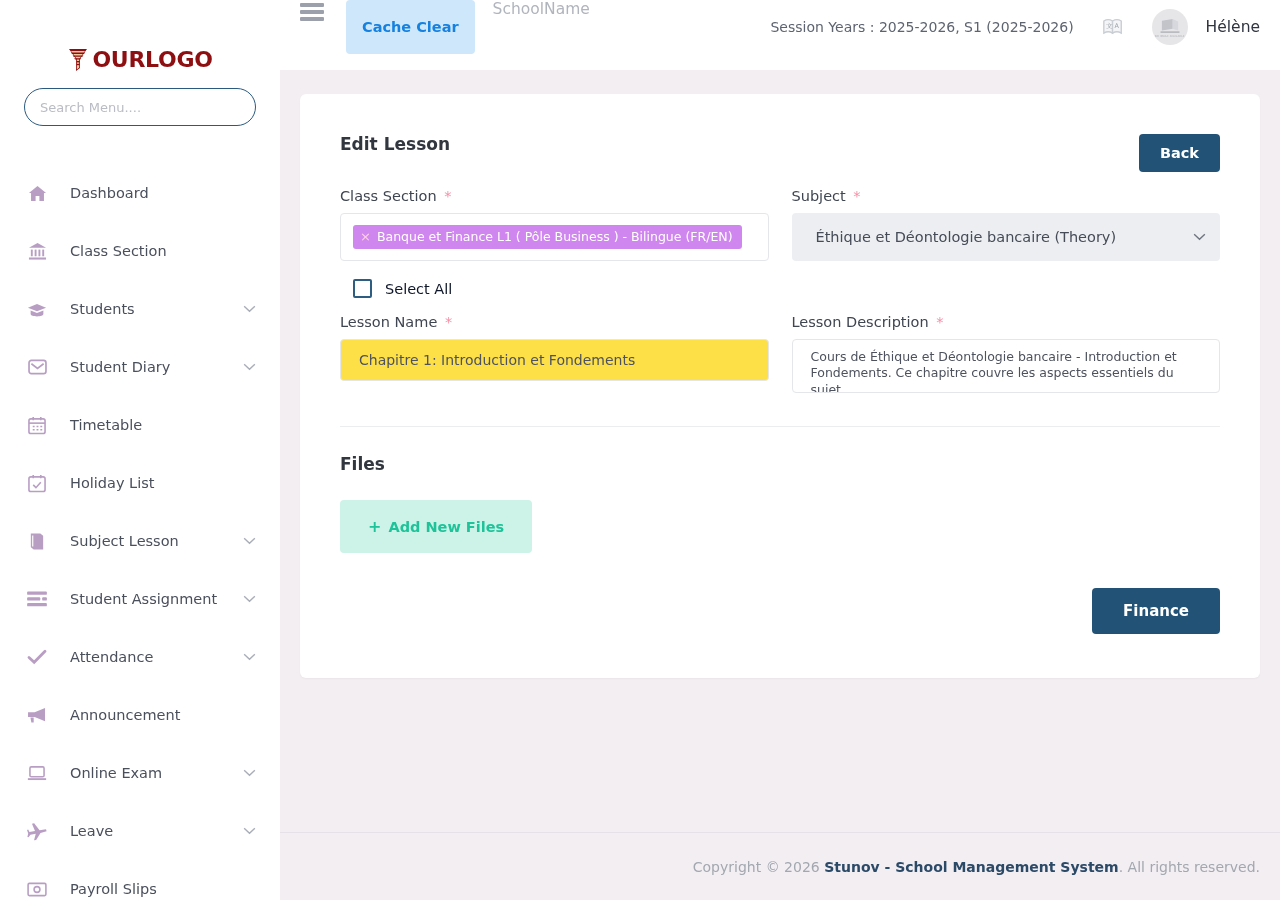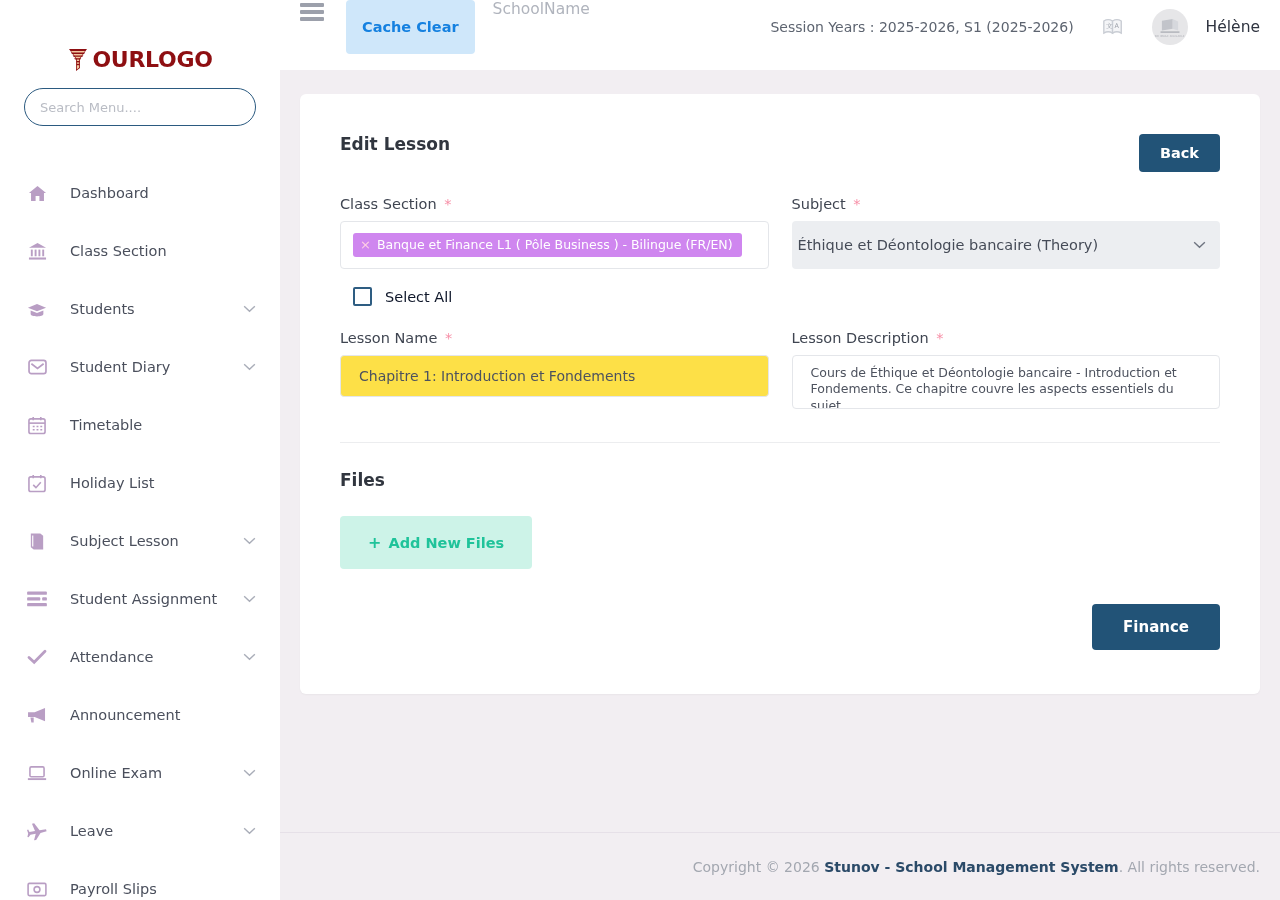--- a/index.html
+++ b/index.html
@@ -93,38 +93,38 @@
     background:#fff; border-radius:6px; padding:40px 40px 44px 40px;
     box-shadow:0 1px 2px rgba(0,0,0,0.04);
   }
   .card-head { display:flex; align-items:flex-start; }
   .card-title { font-size:17px; font-weight:bold; color:#31363f; }
   .btn-dark {
     margin-left:auto; background:#225377; color:#fff; border:none;
     border-radius:4px; font-size:14.5px; font-weight:bold; cursor:pointer;
     padding:11px 21px; font-family:"DejaVu Sans", sans-serif;
   }
-  .row { display:flex; gap:23px; margin-top:24px; }
+  .row { display:flex; gap:23px; margin-top:16px; }
   .col { flex:1 1 0; min-width:0; }
   .fl { font-size:14.5px; color:#3f4551; margin-bottom:9px; display:block; }
   .req { color:#f78fa7; margin-left:3px; }
   .multiselect {
     min-height:48px; border:1px solid #e4e6ea; border-radius:4px;
     background:#fff; padding:11px 12px; display:flex; flex-wrap:wrap;
     gap:6px; cursor:text;
   }
   .chip {
     background:#cf86ef; color:#fff; border-radius:3px; font-size:12.5px;
     padding:4px 9px 5px 7px; display:inline-flex; align-items:center; gap:6px;
     white-space:nowrap;
   }
   .chip-x { color:#ffd0e4; cursor:pointer; font-size:13px; line-height:1; }
   .select-box {
     height:48px; border:none; border-radius:4px; background:#eceef1;
-    padding:0 34px 0 6px; font-size:14.5px; color:#454b57; width:100%;
+    padding:0 34px 0 24px; font-size:14.5px; color:#454b57; width:100%;
     appearance:none; -webkit-appearance:none; cursor:pointer; outline:none;
     font-family:"DejaVu Sans", sans-serif;
   }
   .select-wrap { position:relative; }
   .select-caret {
     position:absolute; right:14px; top:50%; transform:translateY(-50%);
     pointer-events:none; color:#6e7480; display:flex;
   }
   .checkrow { display:flex; align-items:center; margin-top:18px; }
   .checkbox {

